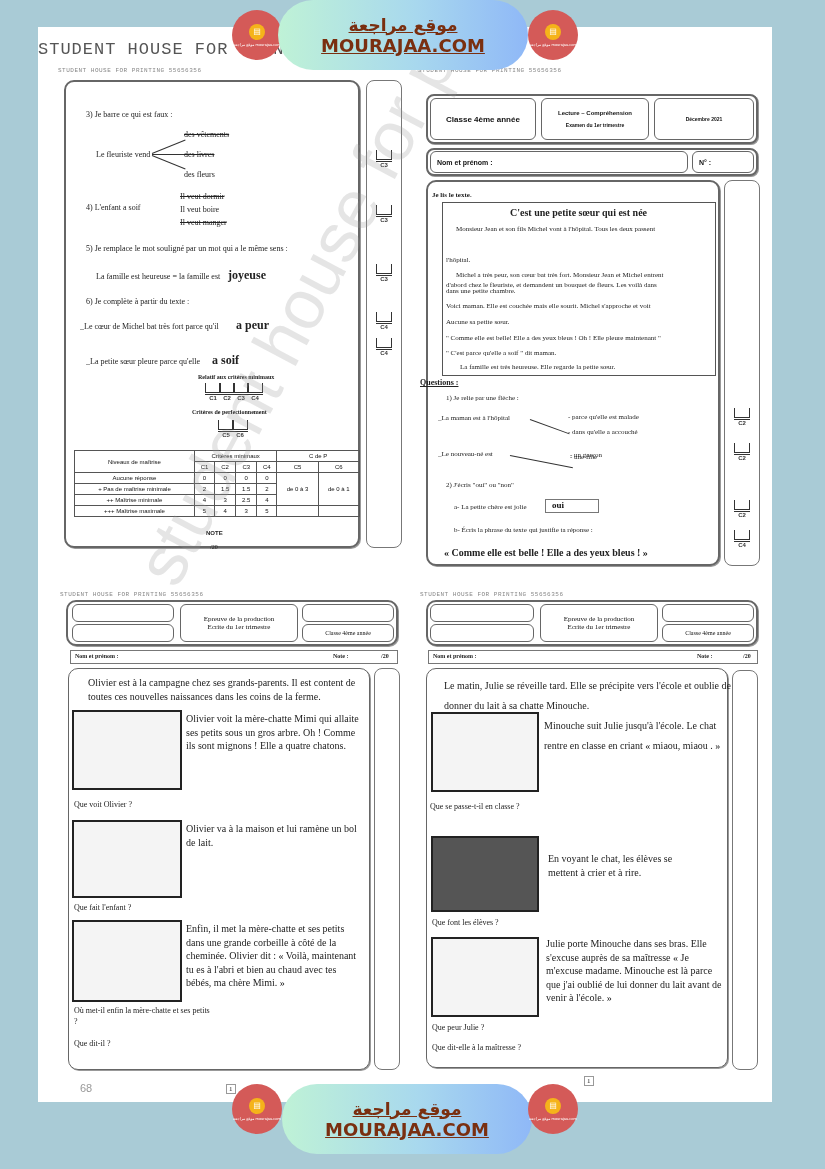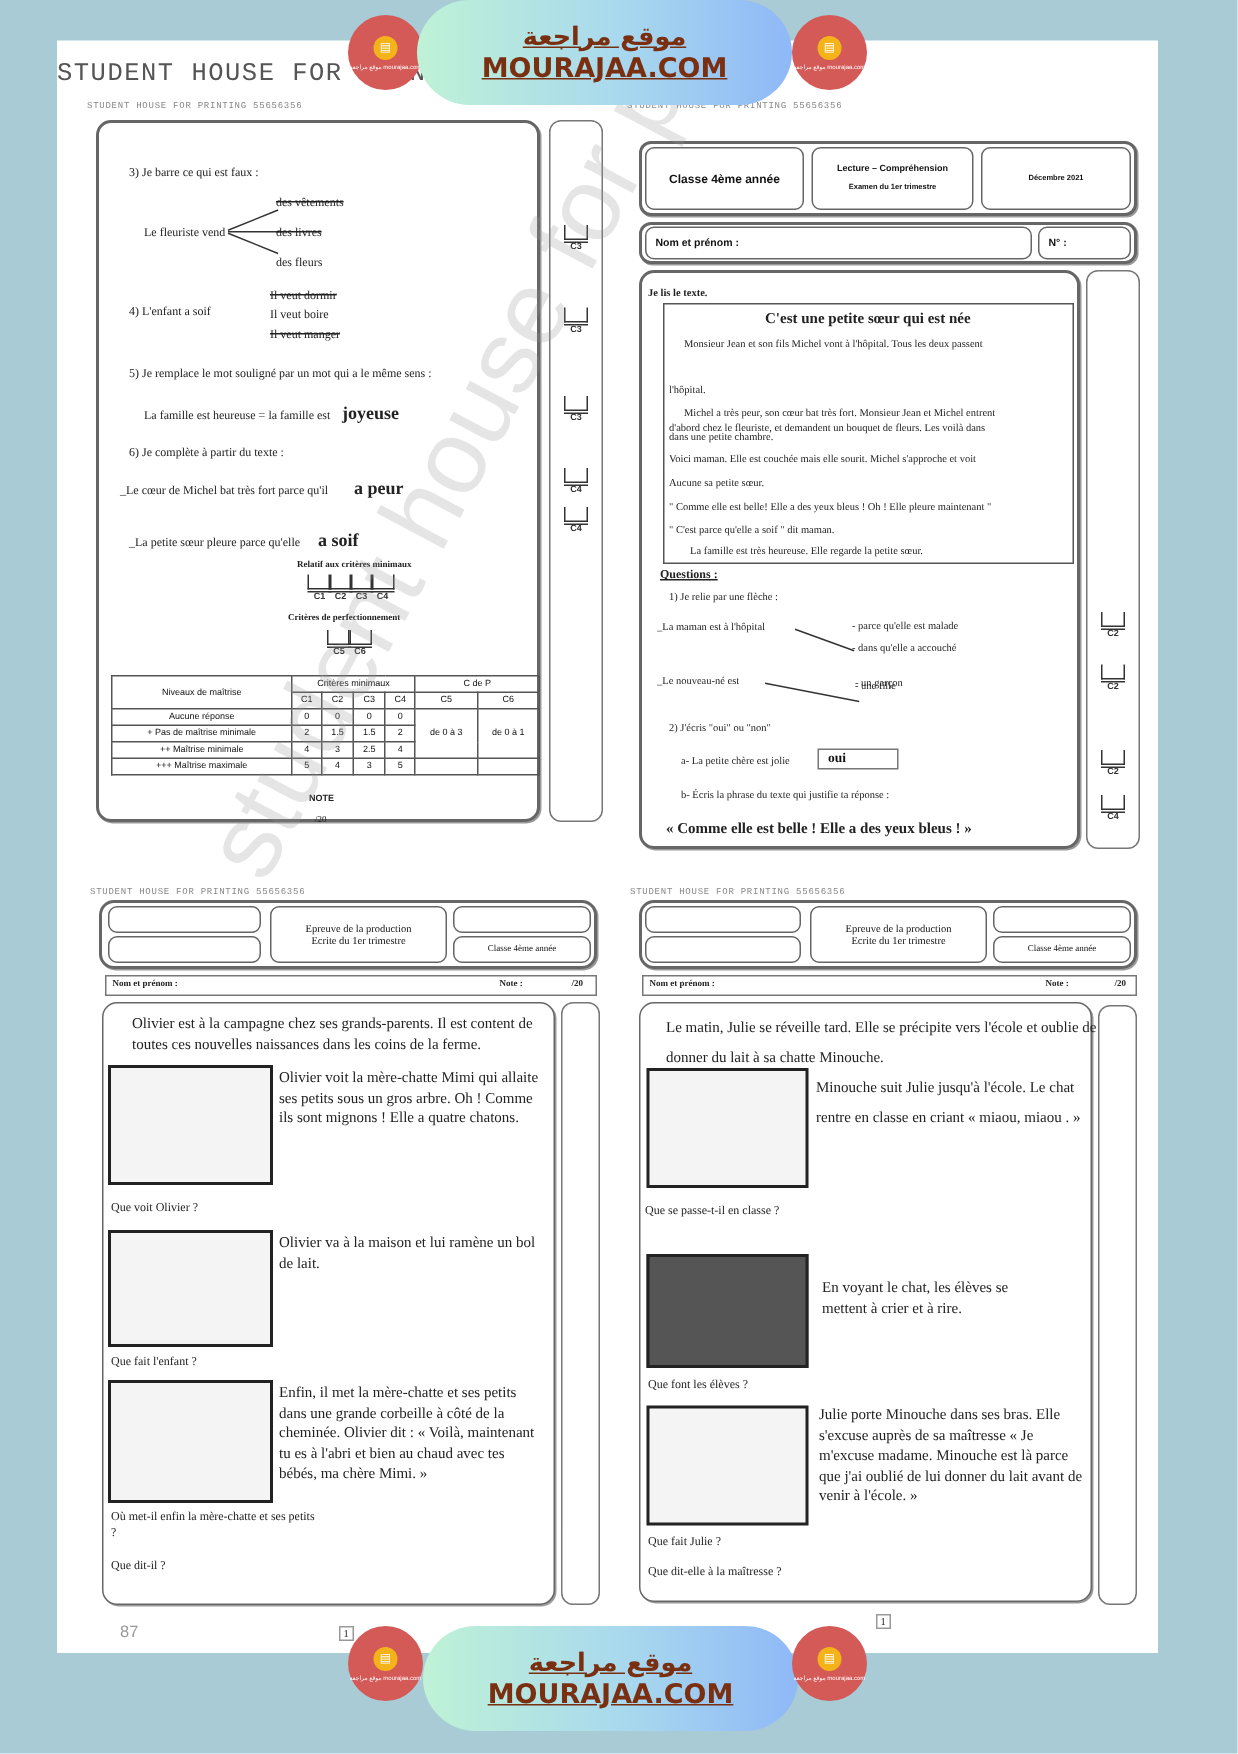--- a/index.html
+++ b/index.html
@@ -197,21 +197,21 @@
 <div class="t" style="left:446px;top:241px;font-size:7px;margin-top:40px;">d'abord chez le fleuriste, et demandent un bouquet de fleurs. Les voilà dans</div>
 <div class="t" style="left:446px;top:256px;font-size:7px;">l'hôpital.</div>
 <div class="t" style="left:456px;top:271px;font-size:7px;font-family:Liberation Serif, serif;">Michel a très peur, son cœur bat très fort. Monsieur Jean et Michel entrent</div>
 <div class="t" style="left:446px;top:287px;font-size:7px;">dans une petite chambre.</div>
 <div class="t" style="left:446px;top:302px;font-size:7px;">Voici maman. Elle est couchée mais elle sourit. Michel s'approche et voit</div>
 <div class="t" style="left:446px;top:318px;font-size:7px;">Aucune sa petite sœur.</div>
 <div class="t" style="left:446px;top:334px;font-size:7px;">" Comme elle est belle! Elle a des yeux bleus ! Oh ! Elle pleure maintenant "</div>
 <div class="t" style="left:446px;top:349px;font-size:7px;">" C'est parce qu'elle a soif " dit maman.</div>
 <div class="t" style="left:460px;top:363px;font-size:7px;">La famille est très heureuse. Elle regarde la petite sœur.</div>
 
-<div class="t" style="left:440px;top:378px;font-weight:bold;font-size:8px;text-decoration:underline;">Questions :</div>
+<div class="t" style="left:420px;top:378px;font-weight:bold;font-size:8px;text-decoration:underline;">Questions :</div>
 <div class="t" style="left:446px;top:394px;font-size:7px;">1)  Je relie par une flèche :</div>
 <div class="t" style="left:438px;top:414px;font-size:7px;">_La maman est à l'hôpital</div>
 <div class="t" style="left:568px;top:413px;font-size:7px;">- parce qu'elle est malade</div>
 <div class="t" style="left:568px;top:428px;font-size:7px;">- dans qu'elle a accouché</div>
 <div class="arrow-line" style="left:530px;top:419px;width:42px;transform:rotate(20deg);"></div>
 <div class="t" style="left:438px;top:450px;font-size:7px;">_Le nouveau-né est</div>
 <div class="t" style="left:570px;top:451px;font-size:7px;">- un garçon</div>
 <div class="t" style="left:570px;top:453px;font-size:7px;">- une fille</div>
 <div class="arrow-line" style="left:510px;top:455px;width:64px;transform:rotate(11deg);"></div>
 
@@ -262,21 +262,21 @@
 <div class="pic" style="left:72px;top:710px;width:110px;height:80px;"></div>
 <div class="ptext" style="left:186px;top:712px;width:180px;">Olivier voit la mère-chatte Mimi qui allaite ses petits sous un gros arbre. Oh ! Comme ils sont mignons ! Elle a quatre chatons.</div>
 <div class="t" style="left:74px;top:800px;font-size:8px;">Que voit Olivier ?</div>
 <div class="pic" style="left:72px;top:820px;width:110px;height:78px;"></div>
 <div class="ptext" style="left:186px;top:822px;width:180px;">Olivier va à la maison et lui ramène un bol de lait.</div>
 <div class="t" style="left:74px;top:903px;font-size:8px;">Que fait l'enfant ?</div>
 <div class="pic" style="left:72px;top:920px;width:110px;height:82px;"></div>
 <div class="ptext" style="left:186px;top:922px;width:172px;">Enfin, il met la mère-chatte et ses petits dans une grande corbeille à côté de la cheminée. Olivier dit : « Voilà, maintenant tu es à l'abri et bien au chaud avec tes bébés, ma chère Mimi. »</div>
 <div class="ptext" style="left:74px;top:1006px;width:140px;font-size:8px;">Où met-il enfin la mère-chatte et ses petits ?</div>
 <div class="t" style="left:74px;top:1039px;font-size:8px;">Que dit-il ?</div>
-<div class="pageno" style="left:80px;top:1082px;">87</div>
+<div class="pageno" style="left:80px;top:1082px;">68</div>
 <div class="t" style="left:226px;top:1084px;font-size:7px;border:1px solid #999;padding:0 2px;">1</div>
 
 <div class="header-small" style="left:420px;top:591px;">STUDENT HOUSE FOR PRINTING 55656356</div>
 <div class="rbox" style="left:426px;top:600px;width:332px;height:46px;"></div>
 <div class="hdrbox" style="left:430px;top:604px;width:104px;height:18px;"></div>
 <div class="hdrbox" style="left:430px;top:624px;width:104px;height:18px;"></div>
 <div class="hdrbox" style="left:540px;top:604px;width:118px;height:38px;font-family:'Liberation Serif',serif;font-weight:normal;font-size:7px;">
     <span>Epreuve de la production</span>
     <span>Ecrite du 1er trimestre</span>
   </div>
@@ -294,21 +294,21 @@
 
 <div class="ptext" style="left:444px;top:676px;width:290px;font-size:10px;line-height:2.0;">Le matin, Julie se réveille tard. Elle se précipite vers l'école et oublie de donner du lait à sa chatte Minouche.</div>
 <div class="pic" style="left:431px;top:712px;width:108px;height:80px;"></div>
 <div class="ptext" style="left:544px;top:716px;width:180px;line-height:2.0;">Minouche suit Julie jusqu'à l'école. Le chat rentre en classe en criant « miaou, miaou . »</div>
 <div class="t" style="left:430px;top:802px;font-size:8px;">Que se passe-t-il en classe ?</div>
 <div class="pic dark" style="left:431px;top:836px;width:108px;height:76px;"></div>
 <div class="ptext" style="left:548px;top:852px;width:140px;">En voyant le chat, les élèves se mettent à crier et à rire.</div>
 <div class="t" style="left:432px;top:918px;font-size:8px;">Que font les élèves ?</div>
 <div class="pic" style="left:431px;top:937px;width:108px;height:80px;"></div>
 <div class="ptext" style="left:546px;top:937px;width:180px;">Julie porte Minouche dans ses bras. Elle s'excuse auprès de sa maîtresse « Je m'excuse madame. Minouche est là parce que j'ai oublié de lui donner du lait avant de venir à l'école. »</div>
-<div class="t" style="left:432px;top:1023px;font-size:8px;">Que fait Julie ?</div>
+<div class="t" style="left:432px;top:1023px;font-size:8px;">Que peur Julie ?</div>
 <div class="t" style="left:432px;top:1043px;font-size:8px;">Que dit-elle à la maîtresse ?</div>
 <div class="t" style="left:584px;top:1076px;font-size:7px;border:1px solid #999;padding:0 2px;">1</div>
 
 <div class="watermark">student house for printing</div>
 
 <div class="logo" style="left:232px;top:10px;">
     <div class="book">▤</div>
     <div class="cap">موقع مراجعة mourajaa.com</div>
   </div>
 <div class="banner" style="left:278px;top:0px;">

